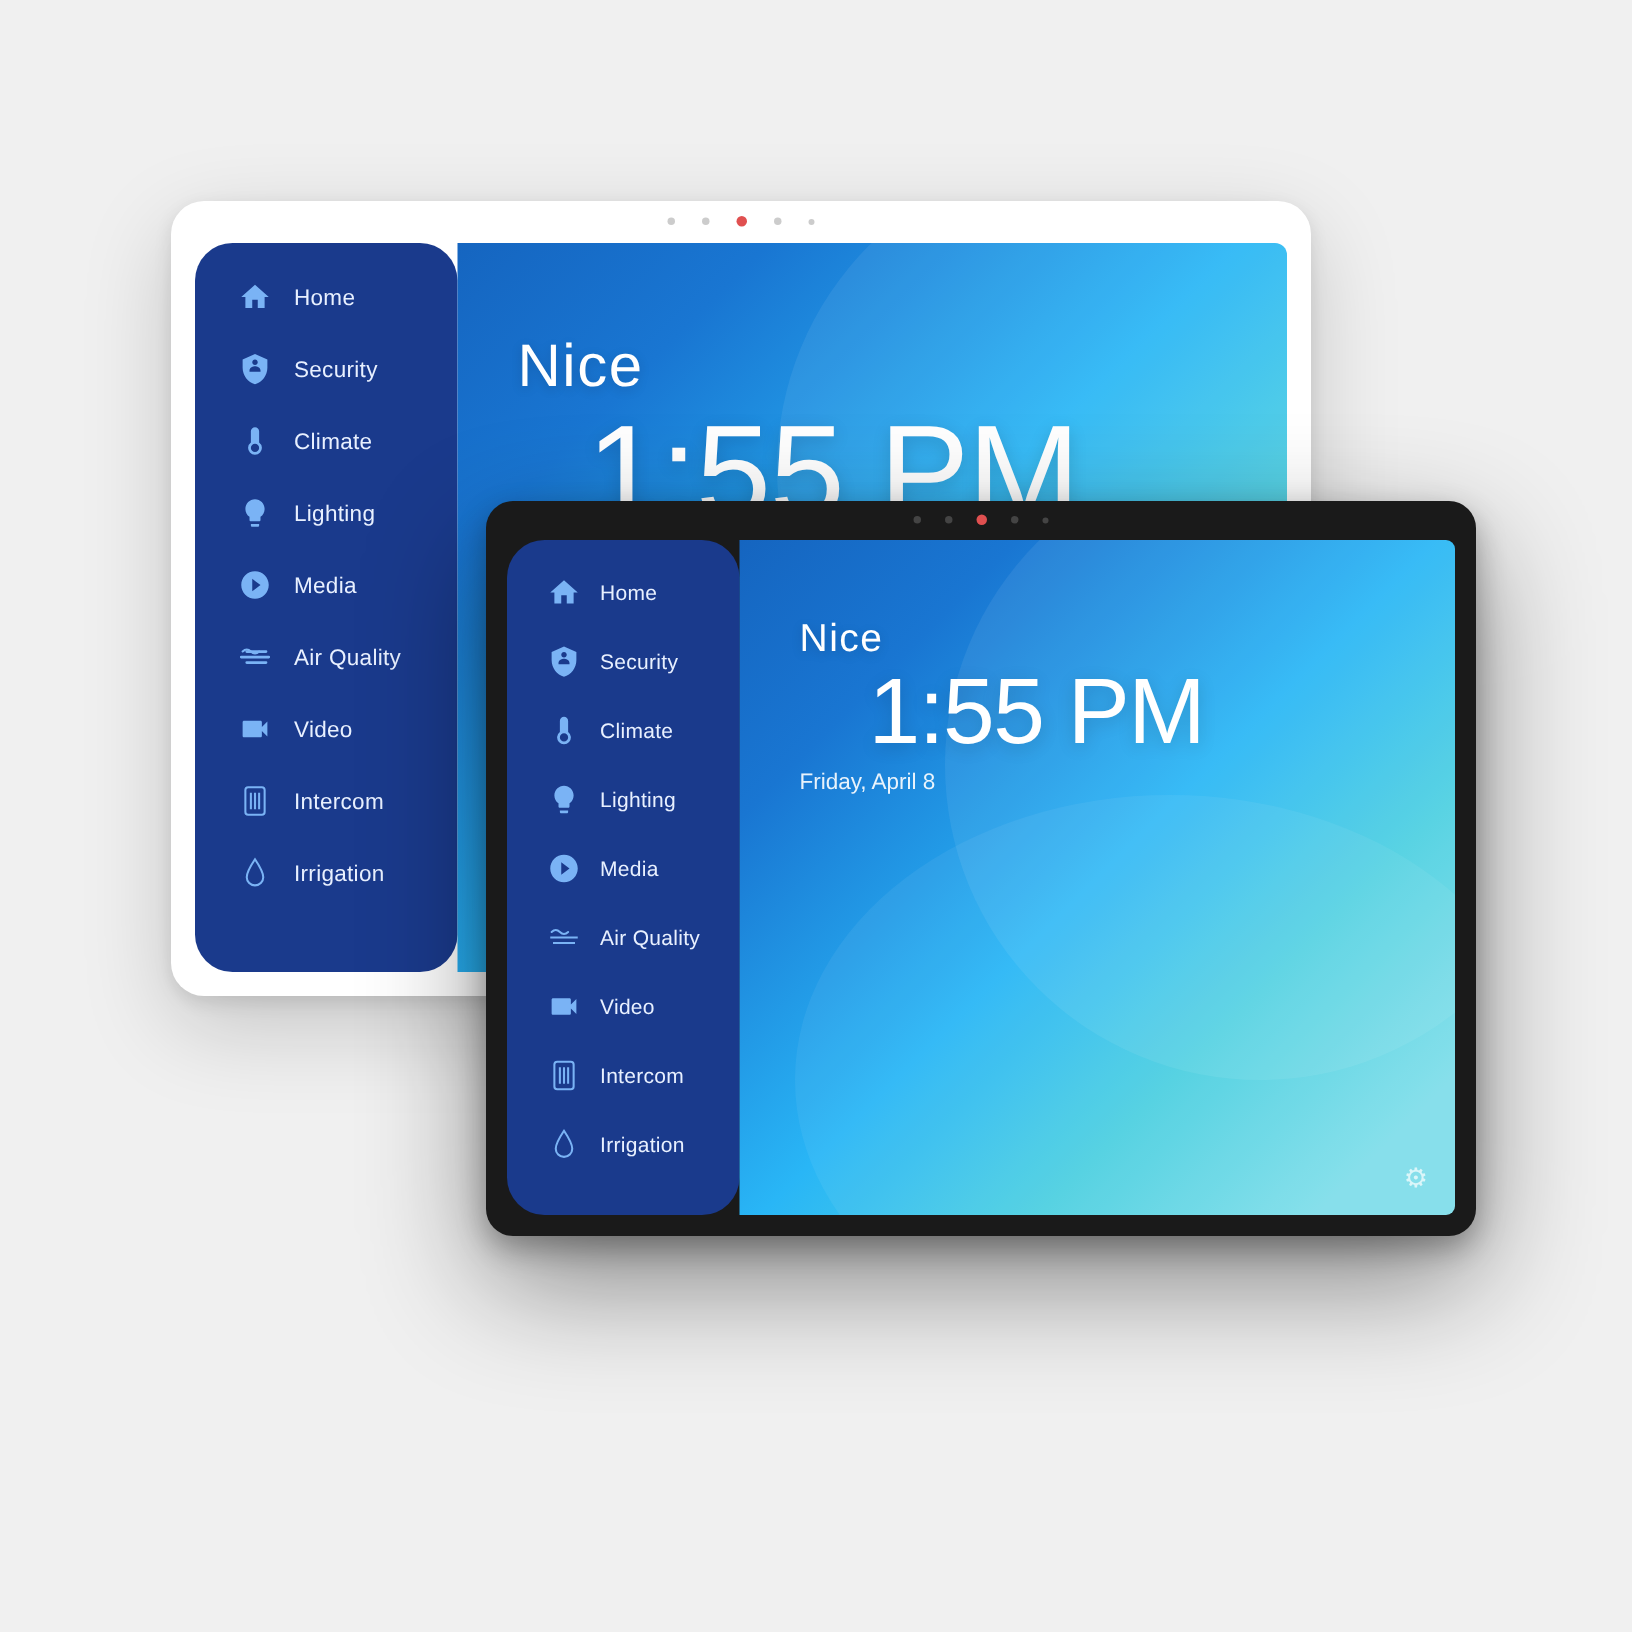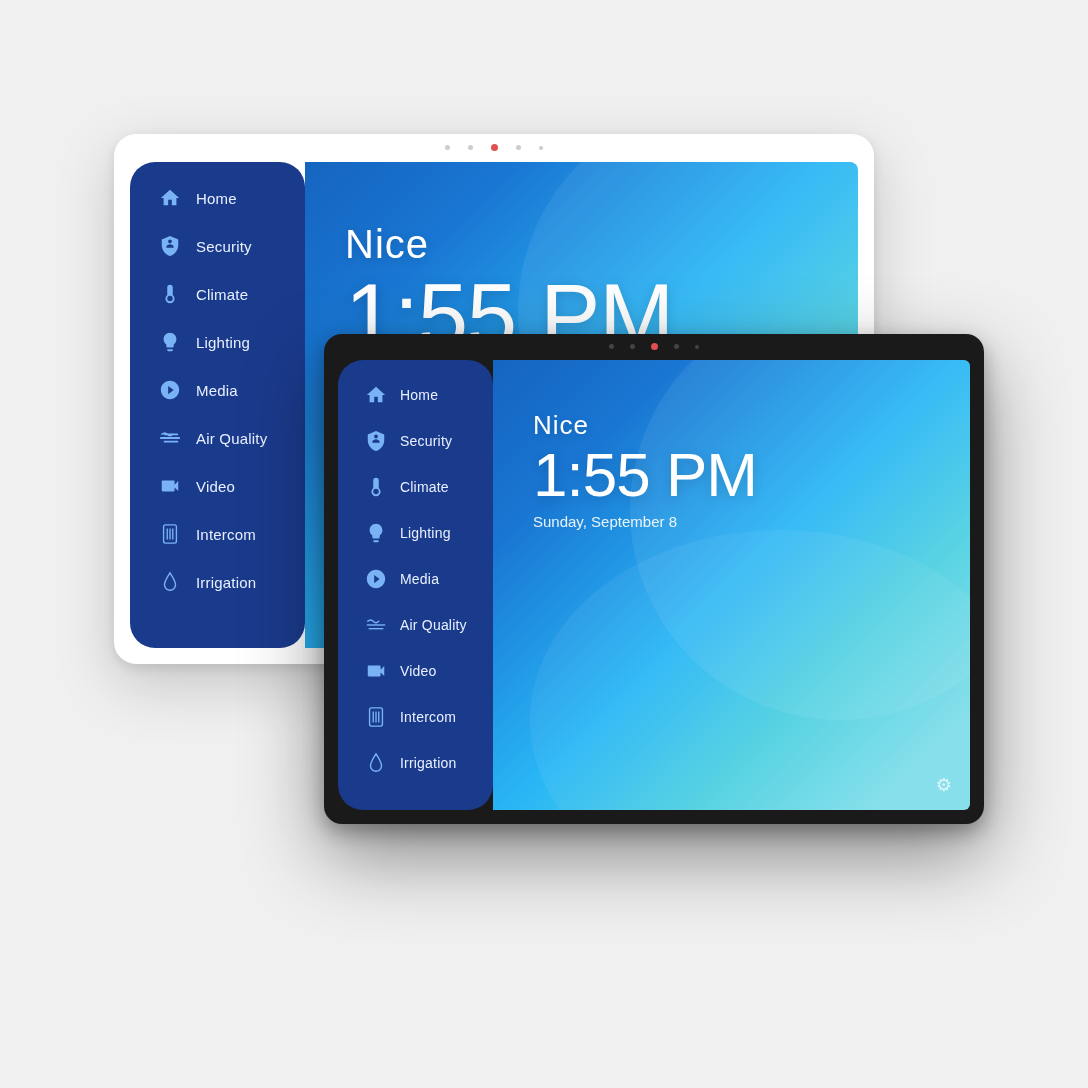--- a/index.html
+++ b/index.html
@@ -200,20 +200,21 @@
     }
 
     .time-display {
       color: #ffffff;
       font-size: 68px;
       font-weight: 300;
       letter-spacing: -1px;
       line-height: 1.1;
       text-shadow: 0 3px 12px rgba(0,0,0,0.15);
       z-index: 1;
+      margin-left: 46px;
     }
 
     .date-display {
       color: rgba(255,255,255,0.9);
       font-size: 15px;
       font-weight: 400;
       margin-top: 4px;
       z-index: 1;
     }
 
@@ -440,19 +441,19 @@
                 <path d="M12 2C8 8 6 12 6 15a6 6 0 0 0 12 0c0-3-2-7-6-13z" fill="none" stroke="#7ab3f5" stroke-width="1.5"></path>
               </svg>
           </span>
           <span class="nav-item-label">Irrigation</span>
         </div>
       </div>
 
       <div class="main-area">
         <div class="brand-name" style="font-size:26px; margin-top:20px;">Nice</div>
         <div class="time-display" style="font-size:62px;">1:55 PM</div>
-        <div class="date-display">Sunday, September 8</div>
+        <div class="date-display">Friday, April 8</div>
         <div class="settings-icon-corner">⚙</div>
       </div>
     </div>
   </div>
 
 </div>
 
 </body></html>

